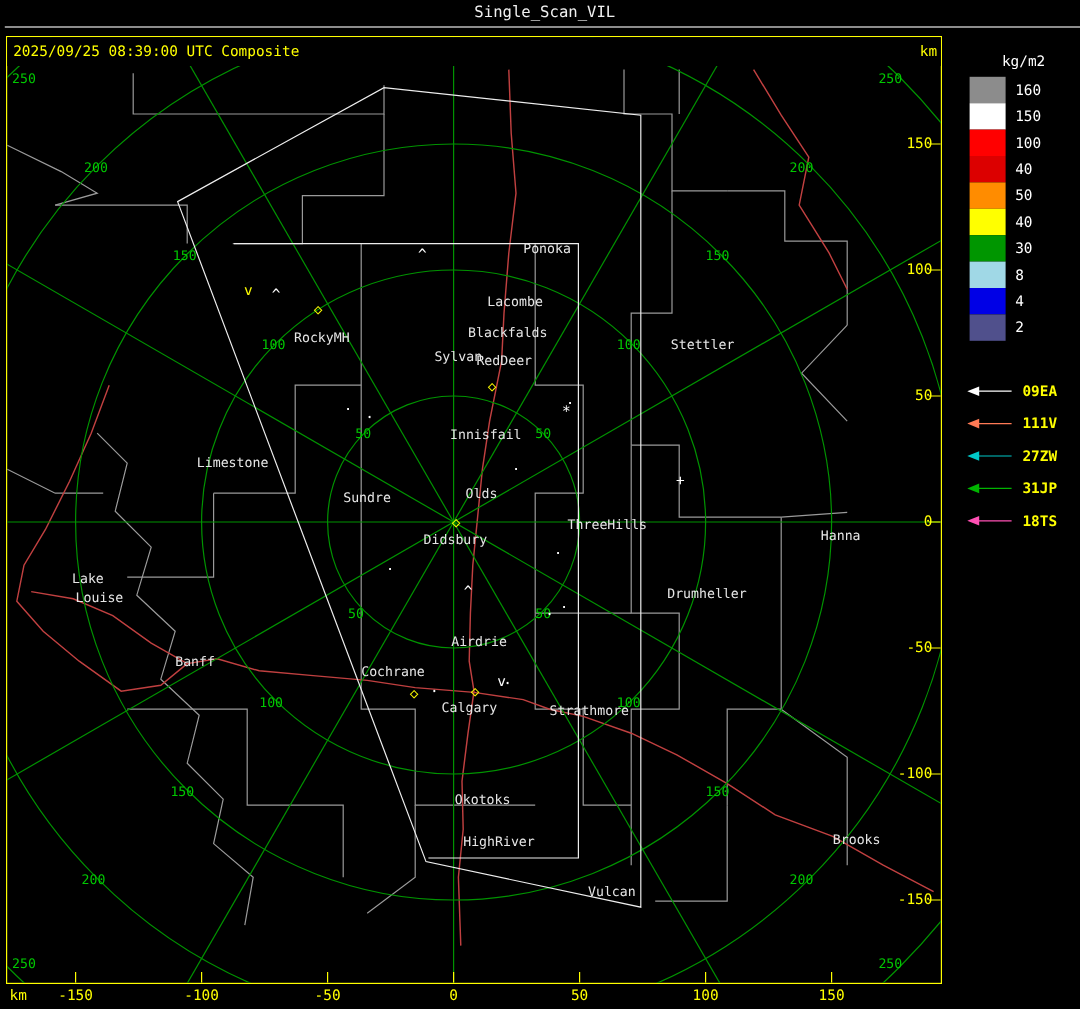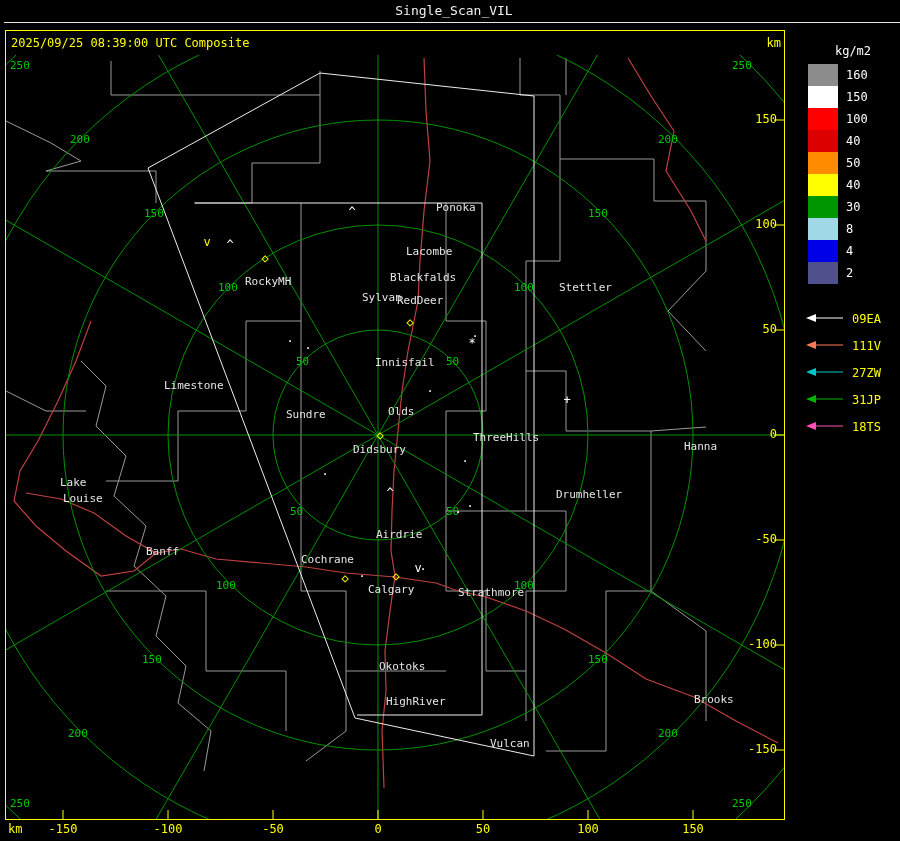--- a/index.html
+++ b/index.html
@@ -25,21 +25,21 @@
   .km-top{float:right;padding-right:3px;}
   .raxis{position:absolute;left:733px;width:44px;text-align:right;color:#ffff00;font-size:12px;z-index:4;}
   .baxis{position:absolute;width:44px;text-align:center;color:#ffff00;font-size:12px;top:822px;}
   .km-bottom{position:absolute;left:8px;top:822px;color:#ffff00;font-size:12px;}
   .unit-label{position:absolute;left:818px;top:44px;width:70px;text-align:center;color:#fff;font-size:12px;}
   .colorbar{position:absolute;left:808px;top:64px;}
   .cb-row{display:flex;height:22px;}
   .cb-swatch{width:30px;height:22px;}
   .cb-label{margin-left:8px;font-size:12px;color:#fff;line-height:22px;}
   .sites{position:absolute;left:806px;top:312px;}
-  .site-row{height:27px;display:flex;}
+  .site-row{height:27px;display:flex;align-items:center;font-weight:bold;}
   .site-label{margin-left:8px;font-size:12px;color:#ffff00;}
   svg{font-family:"DejaVu Sans Mono", monospace;}
   .ring{stroke:#009300;fill:none;stroke-width:1;}
   .spoke{stroke:#009300;stroke-width:1;}
   .rlabel{fill:#00c800;font-size:11px;}
   .city{fill:#e6e6e6;font-size:11px;}
   .boundary{stroke:#9a9a9a;fill:none;stroke-width:1;}
   .road{stroke:#c04040;fill:none;stroke-width:1.2;}
   .coverage{stroke:#ededed;fill:none;stroke-width:1;}
   .tick{stroke:#ffff00;stroke-width:1;}

